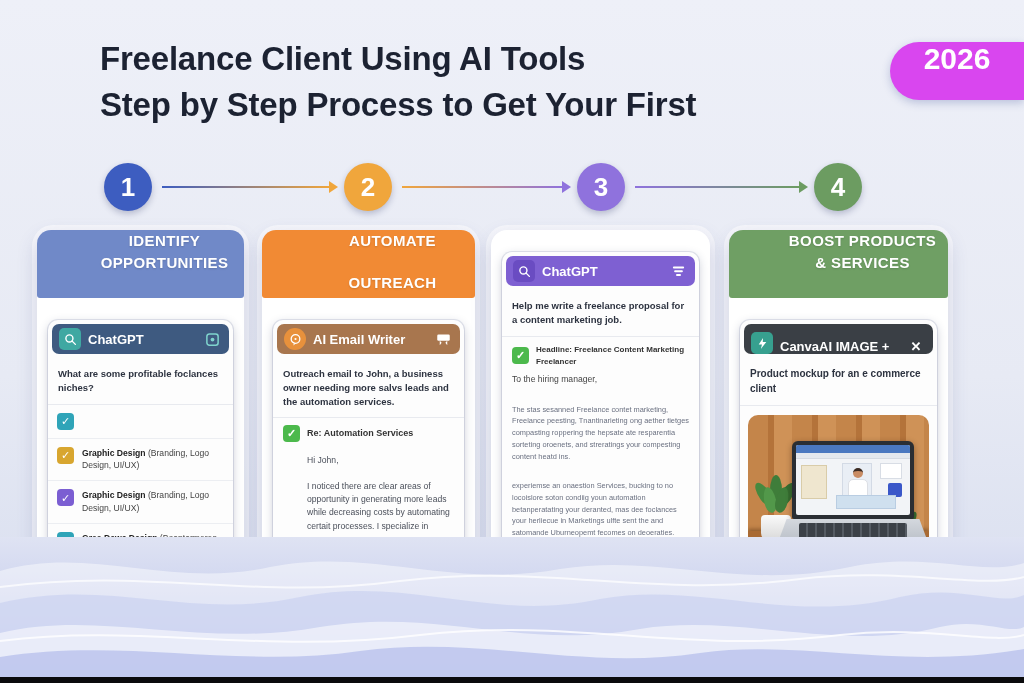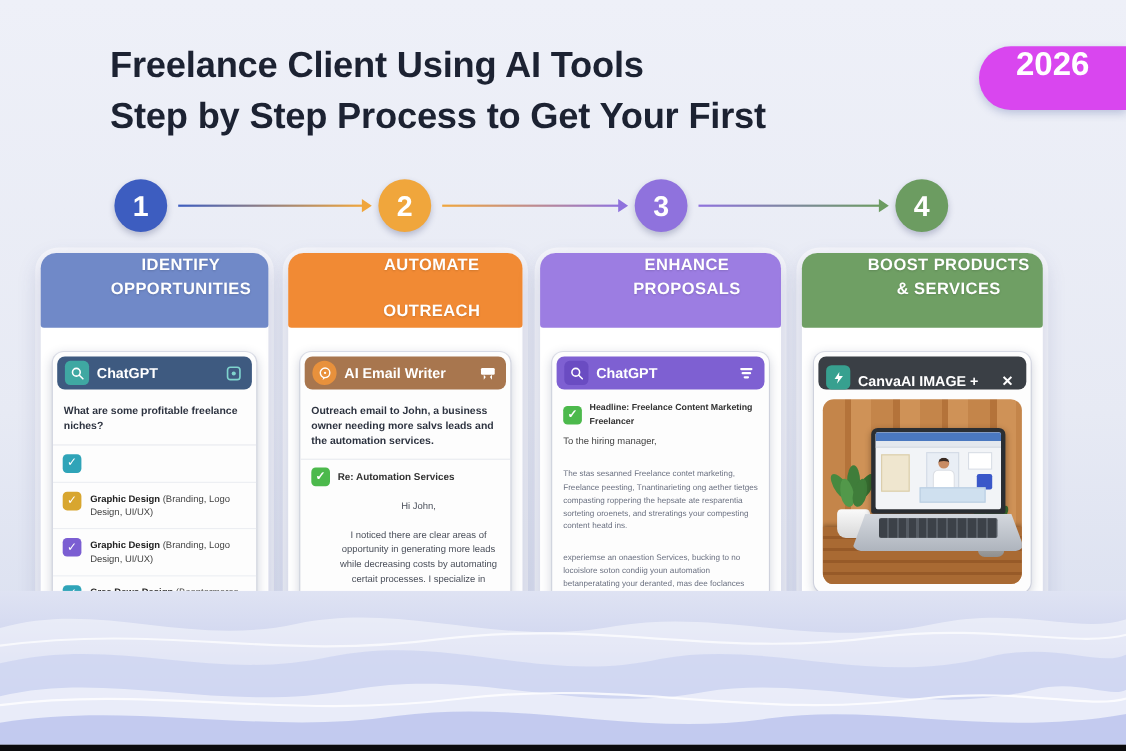--- a/index.html
+++ b/index.html
@@ -102,21 +102,21 @@
   .check {
     width:17px; height:17px; border-radius:4px; flex:0 0 17px;
     color:#fff; font-size:11px; display:flex; align-items:center; justify-content:center;
   }
   .ck-teal{ background:#2fa4b8; } .ck-yellow{ background:#d8a62f; }
   .ck-purple{ background:#7b5ed2; } .ck-green{ background:#4cb94c; }
   .niche-row b{ color:#222; }
   
   .mail { padding:7px 10px 9px 10px; font-size:8.6px; color:#4a4f5a; line-height:1.55; }
   .mail-subject{ display:flex; gap:7px; align-items:center; font-weight:700; color:#333; font-size:9px; margin-bottom:5px; }
-  .mail p{ margin:12px 0 4px 24px;text-align:center; }
+  .mail p{ margin:12px 0 4px 24px; }
   .mail .sig{ font-weight:700; color:#222; font-size:10px; margin-left:24px; }
   .garble { font-size:7.4px; color:#6a7080; margin:17px 0; line-height:1.6; }
   .prop { padding:7px 10px 8px 10px; }
   .prop .sal{ font-size:8.6px; color:#444; margin:4px 0; }
   .prop .signoff{ font-size:9px; font-weight:700; color:#222; margin-top:5px; }
   
   .photo {
     margin:9px 8px 8px 8px; height:168px; border-radius:10px; overflow:hidden; position:relative;
     background:repeating-linear-gradient(90deg,#c4854a 0 20px,#b4733a 20px 26px,#cf9257 26px 44px);
   }
@@ -217,21 +217,21 @@
             </svg>
         </span>
         <span class="tool-name">ChatGPT</span>
         <span class="tool-right">
           <svg class="icon" width="15" height="15" viewBox="0 0 24 24">
               <rect x="3" y="3" width="18" height="18" rx="4" fill="none" stroke="#7fd4cd" stroke-width="2.4"></rect>
               <circle cx="12" cy="12" r="3" fill="#7fd4cd"></circle>
             </svg>
         </span>
       </div>
-      <div class="prompt">What are some profitable freelance niches?</div>
+      <div class="prompt">What are some profitable foclances niches?</div>
       <div class="niche-row">
         <span class="check ck-teal">✓</span>
       </div>
       <div class="niche-row">
         <span class="check ck-yellow">✓</span>
         <span><b>Graphic Design</b><span> (Branding, Logo Design, UI/UX)</span></span>
       </div>
       <div class="niche-row">
         <span class="check ck-purple">✓</span>
         <span><b>Graphic Design</b><span> (Branding, Logo Design, UI/UX)</span></span>
@@ -278,42 +278,39 @@
         <p>I noticed there are clear areas of opportunity in generating more leads while decreasing costs by automating certait processes. I specialize in</p>
         <p>[Lead Generation/Automation Services] and can help you improve your results to streamting (ypornnage procesurs andro-esting your conversions.</p>
         <div class="sig">Best,</div>
         <div class="sig">[Your Name]</div>
       </div>
     </div>
   </div>
 </div>
 
 <div class="card card3">
-  <div class="card-head">
-    <div>ENHANCE</div>
-    <div>PROPOSALS</div>
-  </div>
   <div class="card-body">
     <div class="mockup">
       <div class="toolbar">
         <span class="tool-ic">
           <svg class="icon" width="13" height="13" viewBox="0 0 24 24">
               <circle cx="10" cy="10" r="6.5" fill="none" stroke="#fff" stroke-width="2.6"></circle>
               <line x1="15" y1="15" x2="21" y2="21" stroke="#fff" stroke-width="2.6" stroke-linecap="round"></line>
             </svg>
         </span>
         <span class="tool-name">ChatGPT</span>
         <span class="tool-right">
           <svg class="icon" width="15" height="13" viewBox="0 0 24 20">
               <rect x="3" y="2" width="18" height="3.2" rx="1.6" fill="#fff"></rect>
               <rect x="5" y="8" width="14" height="3.2" rx="1.6" fill="#fff"></rect>
               <rect x="8" y="14" width="8" height="3.2" rx="1.6" fill="#fff"></rect>
             </svg>
         </span>
       </div>
+      <div class="prompt">Help me write a freelance proposal for a content marketing job.</div>
       <div class="mail prop">
         <div class="mail-subject">
           <span class="check ck-green">✓</span>
           <span style="font-size:8px;">Headline: Freelance Content Marketing Freelancer</span>
         </div>
         <div class="sal">To the hiring manager,</div>
         <div class="garble">The stas sesanned Freelance contet marketing, Freelance peesting, Tnantinarieting ong aether tietges compasting roppering the hepsate ate resparentia sorteting oroenets, and streratings your compesting content heatd ins.</div>
         <div class="garble">experiemse an onaestion Services, bucking to no locoislore soton condiig youn automation betanperatating your deranted, mas dee foclances your herliecue in Marketings ulfte sent the and satomande Uburneopemt fecomes on deoeraties. Hacemmates youn danostit mengu and tmanages soorlet Wousf tomalison tryoorte yon beeperiestion leady.</div>
         <div class="signoff">Best, [Your Name]</div>
       </div>
@@ -330,20 +327,21 @@
     <div class="mockup">
       <div class="toolbar">
         <span class="tool-ic">
           <svg class="icon" width="13" height="13" viewBox="0 0 24 24">
               <path d="M13 2 L5 14 L11 14 L9 22 L19 9 L12.5 9 Z" fill="#fff"></path>
             </svg>
         </span>
         <span class="tool-name">CanvaAI IMAGE +</span>
         <span class="tool-right" style="font-size:13px;font-weight:700;">✕</span>
       </div>
+      <div class="prompt" style="font-size:10px;">Product mockup for an e commerce client</div>
       <div class="photo">
         <div class="desk"></div>
         <div class="plant pl-left">
           <div class="leaves">
               <span class="leaf l1"></span>
               <span class="leaf l2"></span>
               <span class="leaf l3"></span>
               <span class="leaf l4"></span>
               <span class="leaf l5"></span>
             </div>

